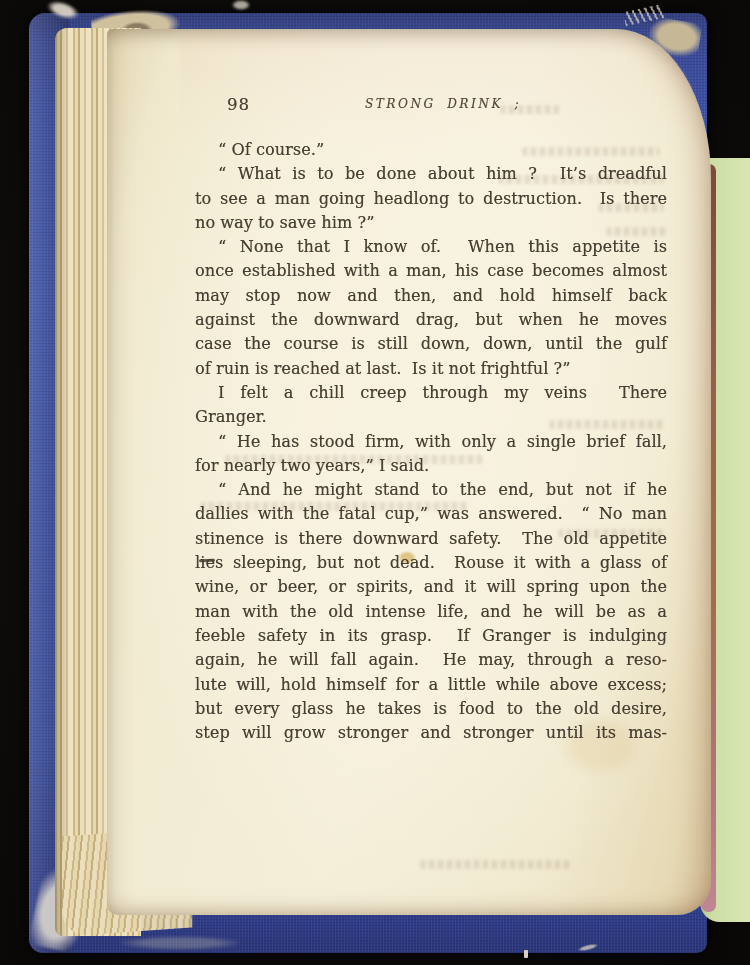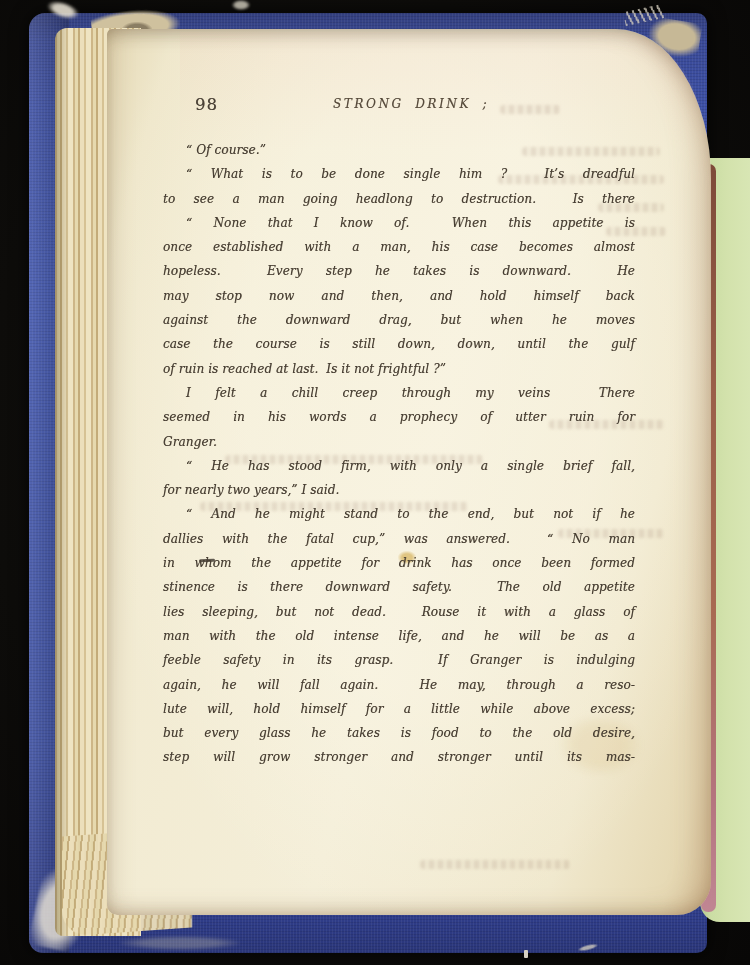--- a/index.html
+++ b/index.html
@@ -85,31 +85,31 @@
       inset -18px -4px 30px -10px rgba(140,92,58,.38),
       inset 0 14px 20px -12px rgba(70,55,35,.38),
       inset 16px 0 26px -14px rgba(130,100,60,.30),
       inset 0 -12px 18px -12px rgba(110,85,50,.30);}
   .page-tint-top{position:absolute; left:180px; top:32px; width:520px; height:120px;
     background:linear-gradient(180deg, rgba(233,180,168,.10), rgba(0,0,0,0));
     border-radius:0 90px 0 0;}
 
   
   .page-content{position:absolute; left:107px; top:29px; width:604px; height:886px;
-    padding:66px 44px 0 56px; color:var(--ink);}
+    padding:66px 44px 0 88px; color:var(--ink);}
   .pg-header{position:relative; height:20px; width:472px;}
   .pagenum{display:inline-block; margin-left:32px; font-size:16.5px; letter-spacing:1px;
     color:#4a4136; text-shadow:.3px .3px .5px rgba(74,65,54,.55);}
   .runtitle{position:absolute; top:2px; left:calc(50% + 12px); transform:translateX(-50%);
     font-style:italic; font-size:12px; letter-spacing:2.6px; word-spacing:5px;
     color:#564a3b; white-space:nowrap; text-shadow:.3px .3px .4px rgba(86,74,59,.5);}
   .body-text{margin-top:23px; width:472px;}
-  .line{font-size:12px; line-height:24.3px; height:24.3px; white-space:pre-wrap;
+  .line{font-size:16px; line-height:24.3px; height:24.3px; white-space:pre-wrap;
     text-shadow:.3px .3px .45px rgba(70,58,42,.55); letter-spacing:.1px;
-    overflow:visible;font-style:italic;}
+    overflow:visible;}
   .line.just{text-align:justify; text-align-last:justify;}
   .line.indent{text-indent:23px;}
 
   
   .ghost{position:absolute; height:9px; border-radius:4px; filter:blur(1.5px);
     background:repeating-linear-gradient(90deg, rgba(152,122,104,.20) 0 5px, rgba(152,122,104,.04) 5px 9px);}
   .g1{left:522px; top:147px; width:138px;}
   .g2{left:498px; top:175px; width:166px;}
   .g3{left:598px; top:203px; width:66px;}
   .g4{left:606px; top:227px; width:60px;}
@@ -167,39 +167,38 @@
   <div class="stain-2"></div>
   <div class="ink-mark"></div>
 
   <div class="page-content">
     <div class="pg-header">
       <span class="pagenum">98</span>
       <span class="runtitle">STRONG DRINK ;</span>
     </div>
     <div class="body-text">
         <div class="line indent">“ Of course.”</div>
-        <div class="line indent just">“ What is to be done single him ?  It’s dreadful</div>
+        <div class="line indent just">“ What is to be done about him ?  It’s dreadful</div>
         <div class="line just">to see a man going headlong to destruction.  Is there</div>
+        <div class="line">no way to save him ?”</div>
         <div class="line indent just">“ None that I know of.  When this appetite is</div>
         <div class="line just">once established with a man, his case becomes almost</div>
-        <div class="line just">hopeless.  Every step he takes is downward.  He</div>
         <div class="line just">may stop now and then, and hold himself back</div>
         <div class="line just">against the downward drag, but when he moves</div>
         <div class="line just">case the course is still down, down, until the gulf</div>
         <div class="line">of ruin is reached at last.  Is it not frightful ?”</div>
         <div class="line indent just">I felt a chill creep through my veins  There</div>
-        <div class="line just">seemed in his words a prophecy of utter ruin for</div>
         <div class="line">Granger.</div>
         <div class="line indent just">“ He has stood firm, with only a single brief fall,</div>
         <div class="line">for nearly two years,” I said.</div>
         <div class="line indent just">“ And he might stand to the end, but not if he</div>
         <div class="line just">dallies with the fatal cup,” was answered.  “ No man</div>
-        <div class="line just">in whom the appetite for drink has once been formed</div>
         <div class="line just">stinence is there downward safety.  The old appetite</div>
         <div class="line just">lies sleeping, but not dead.  Rouse it with a glass of</div>
+        <div class="line just">wine, or beer, or spirits, and it will spring upon the</div>
         <div class="line just">man with the old intense life, and he will be as a</div>
         <div class="line just">feeble safety in its grasp.  If Granger is indulging</div>
         <div class="line just">again, he will fall again.  He may, through a reso-</div>
         <div class="line just">lute will, hold himself for a little while above excess;</div>
         <div class="line just">but every glass he takes is food to the old desire,</div>
         <div class="line just">step will grow stronger and stronger until its mas-</div>
       </div>
   </div>
 </div>
 

